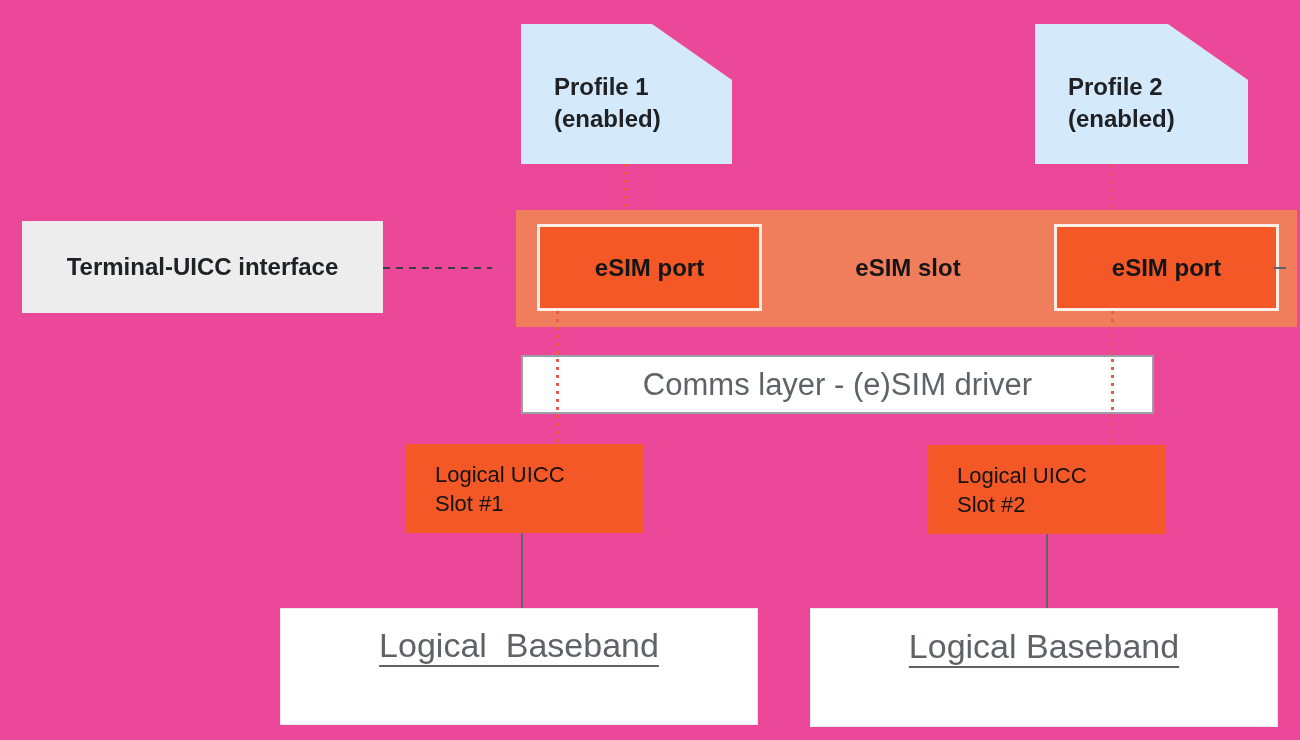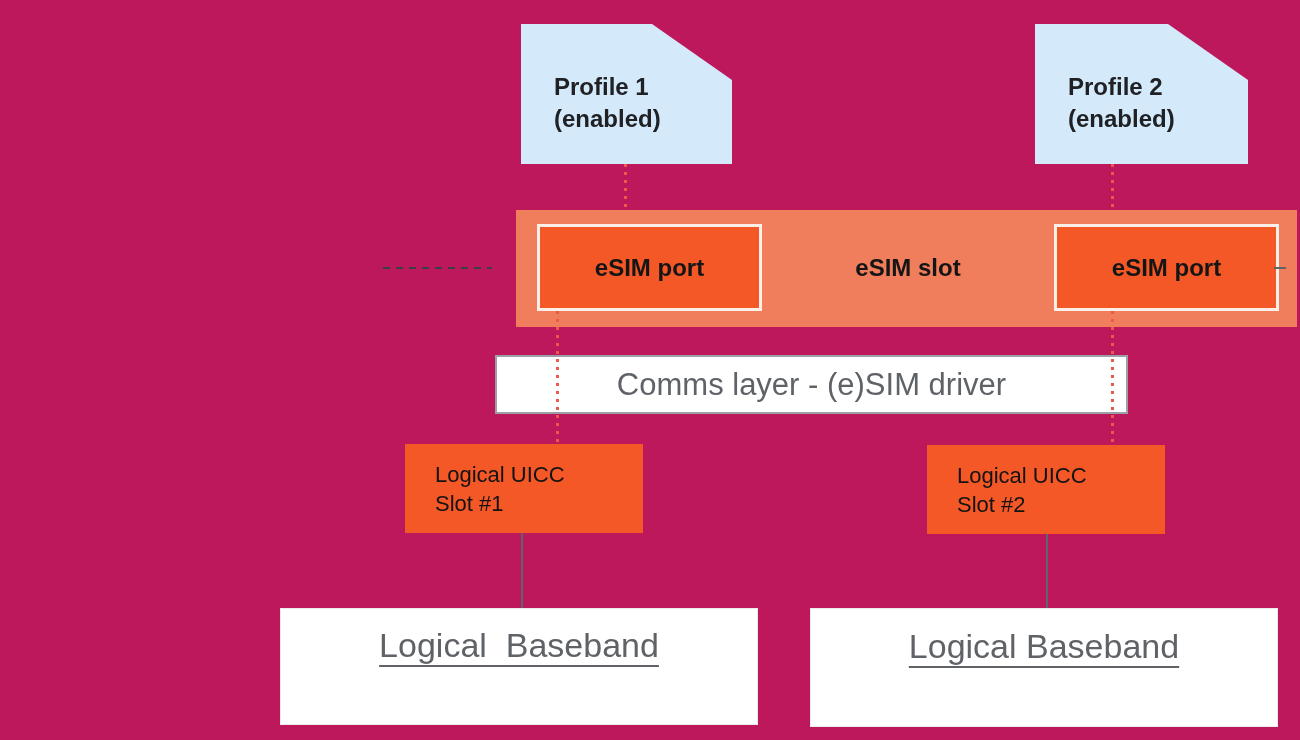--- a/index.html
+++ b/index.html
@@ -1,20 +1,20 @@
 <!DOCTYPE html>
 <html style="--profile-blue: #D4EAFB; --slot-orange: #F07D5C; --port-orange: #F45826; --dot-red: #E75B4E; --dash-gray: #3C4043; --muted-gray: #5F6368; --text-dark: #202124; --terminal-bg: #EDEDED; --comms-border: #9AA0A6; --baseband-border: #E9EAEC;"><head>
 <meta charset="utf-8">
 <style>
   html, body { margin: 0; padding: 0; background: #ffffff; }
   .canvas {
     position: relative;
     width: 1300px;
     height: 740px;
-    background: #be185d;
+    background: #ec4899;
     overflow: hidden;
     font-family: "Liberation Sans", sans-serif;
   }
   .abs { position: absolute; box-sizing: border-box; }
 
   
   .profile-card {
     background: var(--profile-blue);
     clip-path: polygon(0 0, calc(100% - 80px) 0, 100% 56px, 100% 100%, 0 100%);
     display: flex;
@@ -134,20 +134,23 @@
 
   <div class="abs profile-card" style="left:1035px; top:24px; width:213px; height:140px;">
     <div>Profile 2</div>
     <div>(enabled)</div>
   </div>
 
   <div class="abs dotted-v" style="left:624px; top:164px; height:46px;"></div>
 
   <div class="abs dotted-v" style="left:1111px; top:164px; height:46px;"></div>
 
+  <div class="abs terminal-box" style="left:22px; top:221px; width:361px; height:92px;">
+    <span>Terminal-UICC interface</span>
+  </div>
 
   <div class="abs dashed-h" style="left:383px; top:267px; width:109px;"></div>
 
   <div class="abs esim-slot" style="left:516px; top:210px; width:781px; height:117px;">
     <div class="abs esim-port" style="left:21px; top:14px; width:225px; height:87px;">
       <span>eSIM port</span>
     </div>
     <div class="abs slot-label" style="left:246px; top:14px; width:292px; height:87px;">
       <span>eSIM slot</span>
     </div>
@@ -155,21 +158,21 @@
       <span>eSIM port</span>
     </div>
   </div>
 
   <div class="abs solid-dash-h" style="left:1274px; top:267px; width:12px;"></div>
 
   <div class="abs dotted-v" style="left:556px; top:311px; height:133px;"></div>
 
   <div class="abs dotted-v" style="left:1111px; top:311px; height:134px;"></div>
 
-  <div class="abs comms-box" style="left:495px; top:355px; width:633px; height:59px;">
+  <div class="abs comms-box" style="left:521px; top:355px; width:633px; height:59px;">
     <span>Comms layer - (e)SIM driver</span>
   </div>
 
   <div class="abs uicc-slot" style="left:405px; top:444px; width:238px; height:89px;">
     <div>Logical UICC</div>
     <div>Slot #1</div>
   </div>
 
   <div class="abs uicc-slot" style="left:927px; top:445px; width:238px; height:89px;">
     <div>Logical UICC</div>

